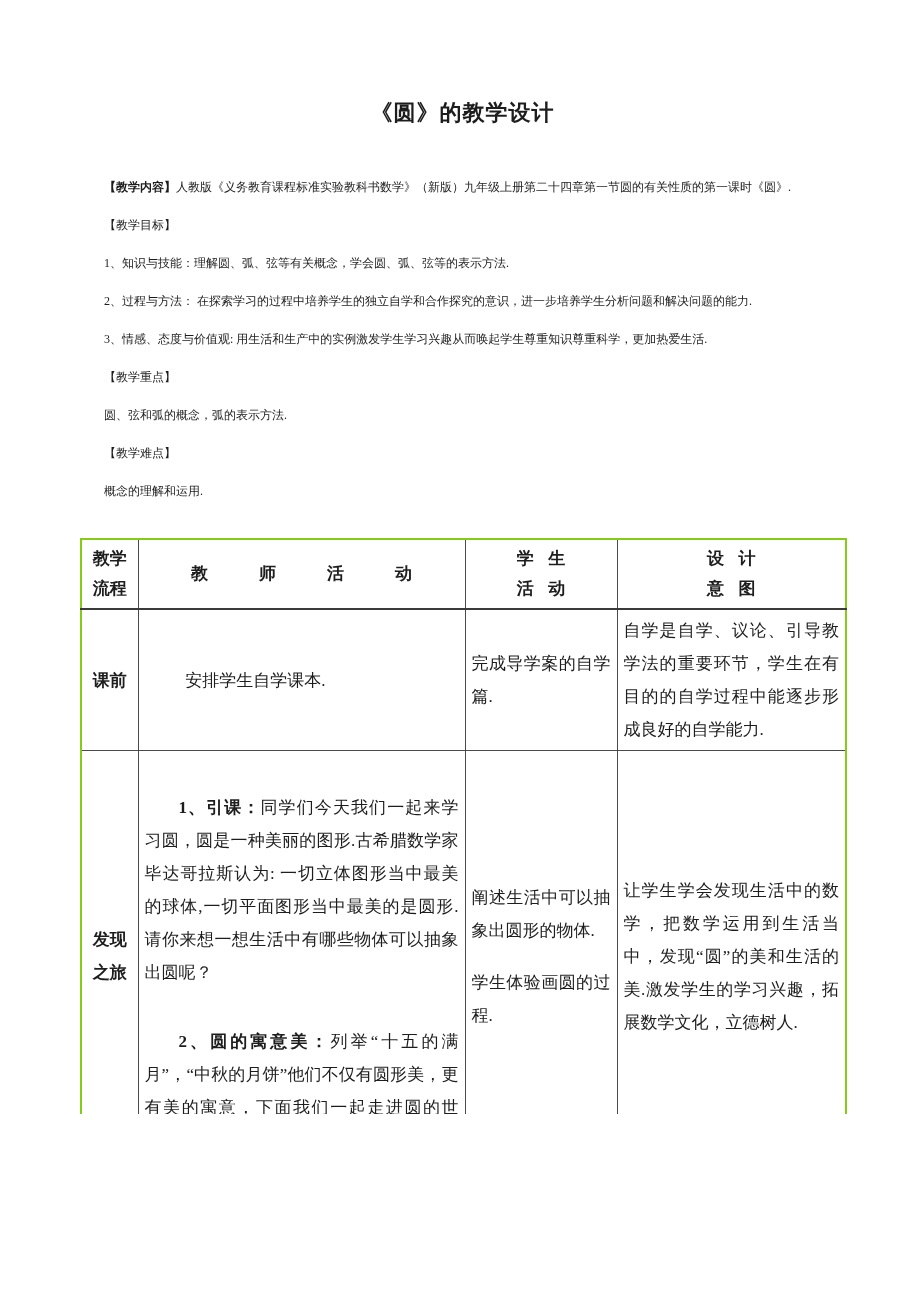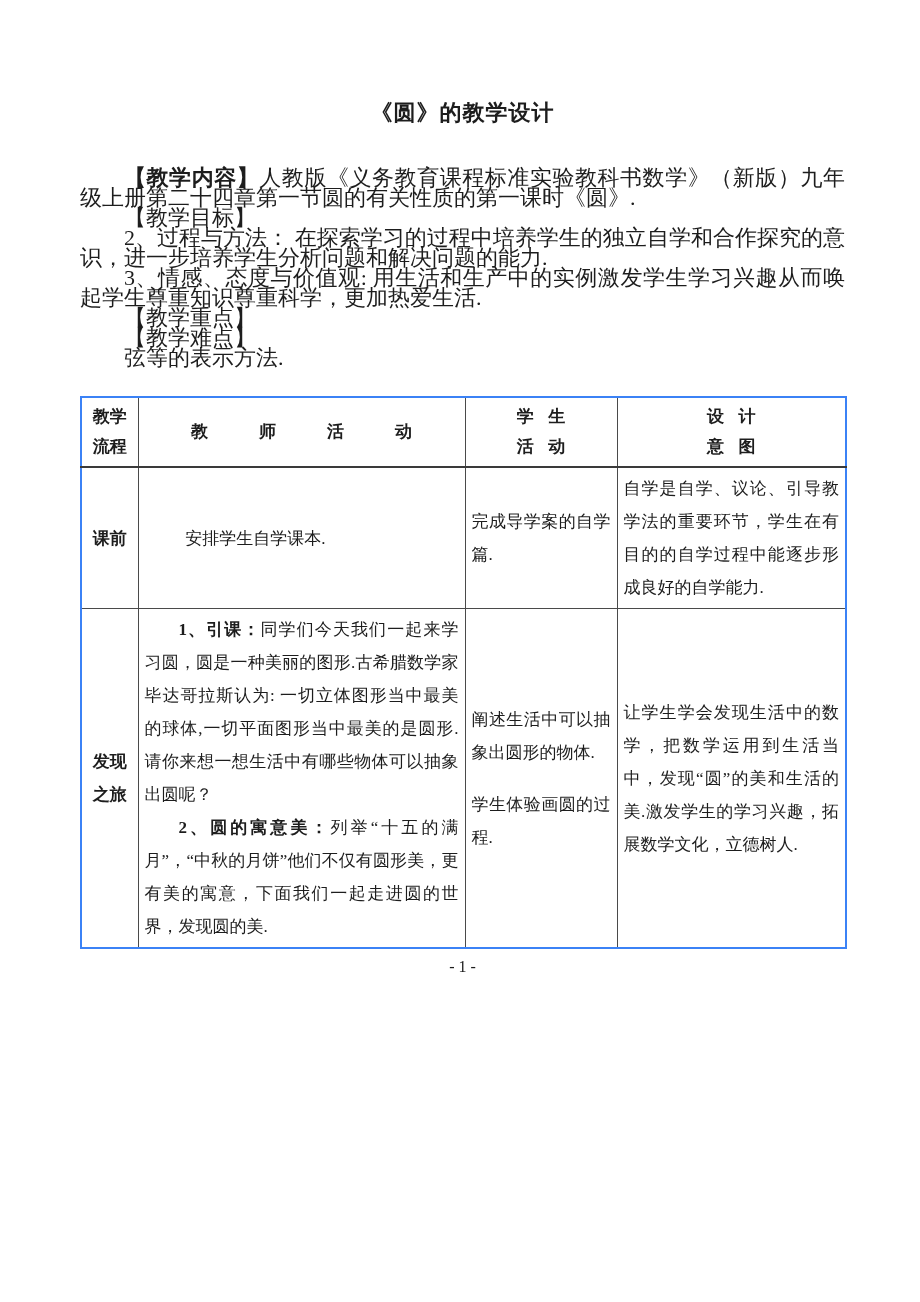--- a/index.html
+++ b/index.html
@@ -8,80 +8,82 @@
     width:920px; height:1114px; margin:0 auto; background:#ffffff;
     font-family:"Liberation Serif","DejaVu Serif",serif;
     color:#1d1d1d; overflow:hidden;
     padding:98px 75px 0 80px;
     position:relative;
   }
   .doc-title {
     text-align:center; font-size:22px; font-weight:bold;
     letter-spacing:1px; margin-bottom:40px; line-height:30px;
   }
-  .body-text { font-size:22px; line-height:20px; }
+  .body-text { font-size:12px; line-height:38px; }
   .body-text p { text-align:justify; text-indent:2em; }
   .body-text p.heading { font-weight:normal; }
   .bold { font-weight:bold; }
 
   table.process-table {
     width:765px; border-collapse:collapse; table-layout:fixed;
     margin-top:28px;
     font-size:17px; line-height:33px; color:#1d1d1d;
   }
   table.process-table td {
     border:1px solid #4a4a4a; vertical-align:middle;
     padding:4px 6px;
   }
-  table.process-table { border:2px solid #3b82f6; }
+  table.process-table { border:2px solid #84cc16; }
   col.c1 { width:57px; } col.c2 { width:327px; }
   col.c3 { width:152px; } col.c4 { width:229px; }
 
   tr.hrow td {
     height:68px; text-align:center; font-weight:bold;
     border-bottom-width:2px; border-bottom-color:#3a3a3a;
     line-height:30px; padding:4px 2px;
   }
   .hline { display:block; }
   .sp-wide  { letter-spacing:3em;  margin-right:-3em; }
   .sp-small { letter-spacing:0.85em; margin-right:-0.85em; }
 
   tr.row1 td { height:140px; }
   tr.row2 td { height:338px; }
 
   td.stage-cell { text-align:center; font-weight:bold; padding:4px 3px; }
   td.teacher-cell-1 { text-indent:2.4em; text-align:left; }
   td.student-cell { text-align:justify; }
   td.intent-cell-1 { vertical-align:top; padding-top:5px; text-align:justify; }
   td.teacher-cell-2 { vertical-align:top; padding-top:6px; text-align:justify; }
-  td.teacher-cell-2 p { text-indent:2em; text-align:justify; }
+  td.teacher-cell-2 p { text-indent:2em; text-align:justify;margin-top:36px; }
   td.student-cell-2 p { text-align:justify; }
   td.student-cell-2 p.first { margin-bottom:19px; }
   td.intent-cell-2 { text-align:justify;margin-top:16px; }
 
   .page-footer {
     text-align:center; font-size:16px; margin-top:9px; color:#1d1d1d;
     width:765px;
   }
 </style>
 </head>
 <body>
 
 <div class="page">
 
   <h1 class="doc-title">《圆》的教学设计</h1>
 
   <div class="body-text">
     <p><span class="bold">【教学内容】</span><span>人教版《义务教育课程标准实验教科书数学》（新版）九年级上册第二十四章第一节圆的有关性质的第一课时《圆》.</span></p>
     <p class="heading">【教学目标】</p>
+    <p>1、知识与技能：理解圆、弧、弦等有关概念，学会圆、弧、弦等的表示方法.</p>
     <p>2、过程与方法： 在探索学习的过程中培养学生的独立自学和合作探究的意识，进一步培养学生分析问题和解决问题的能力.</p>
     <p>3、情感、态度与价值观: 用生活和生产中的实例激发学生学习兴趣从而唤起学生尊重知识尊重科学，更加热爱生活.</p>
     <p class="heading">【教学重点】</p>
+    <p>圆、弦和弧的概念，弧的表示方法.</p>
     <p class="heading">【教学难点】</p>
-    <p>弦等的表示方法.</p>
+    <p>概念的理解和运用.</p>
   </div>
 
   <table class="process-table">
     <colgroup>
         <col class="c1">
         <col class="c2">
         <col class="c3">
         <col class="c4">
       </colgroup>
     <tbody>

